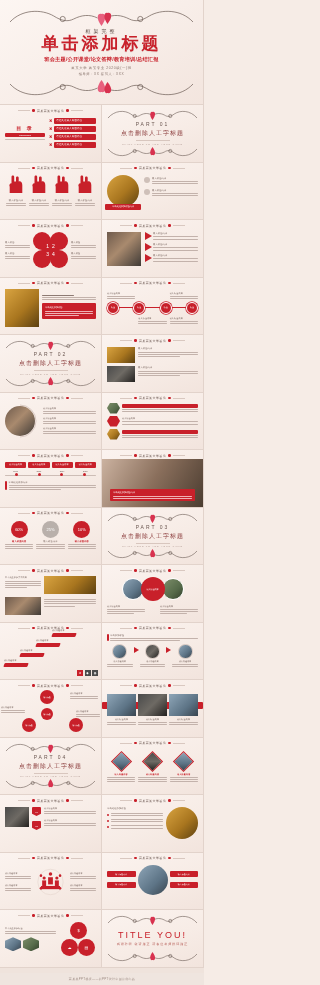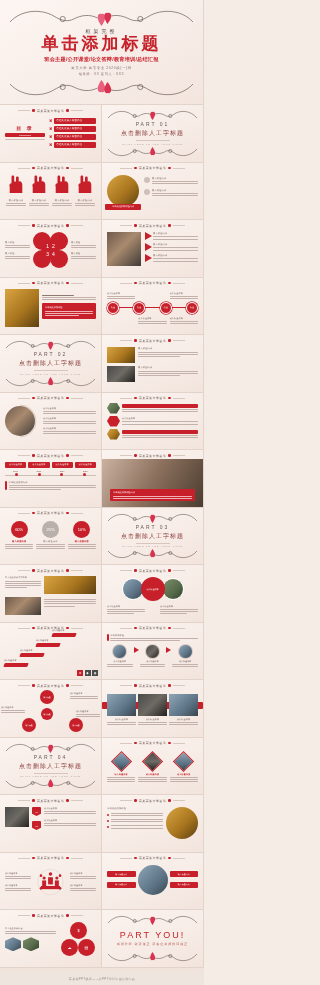--- a/index.html
+++ b/index.html
@@ -1237,21 +1237,21 @@
       <div class="flourish f-top" style="left:5px;right:5px;top:2px;height:16px;">
         <svg viewBox="0 0 92 16" preserveAspectRatio="none">
           <path d="M1 11 C8 3,18 3,24 7 C28 10,31 10,34 8 C38 6,42 6,45 8" fill="none" stroke="#6b5b54" stroke-width=".6"></path>
           <path d="M91 11 C84 3,74 3,68 7 C64 10,61 10,58 8 C54 6,50 6,47 8" fill="none" stroke="#6b5b54" stroke-width=".6"></path>
           <circle cx="28" cy="9" r="1.6" fill="none" stroke="#6b5b54" stroke-width=".6"></circle>
           <circle cx="64" cy="9" r="1.6" fill="none" stroke="#6b5b54" stroke-width=".6"></circle>
           <path d="M46 13 C42 8,44 4,46 5 C49 4,50 8,46 13Z" fill="#d8324f"></path>
         </svg>
       </div>
       <div class="part">
-        <div class="thanks">PART YOU!</div>
+        <div class="thanks">TITLE YOU!</div>
         <div class="thanks-sub">感谢聆听  敬请指正  请各位老师批评指正</div>
       </div>
       <div class="flourish f-bot" style="left:5px;right:5px;bottom:2px;height:16px;">
         <svg viewBox="0 0 92 16" preserveAspectRatio="none">
           <path d="M1 5 C8 13,18 13,24 9 C28 6,31 6,34 8 C38 10,42 10,45 8" fill="none" stroke="#6b5b54" stroke-width=".6"></path>
           <path d="M91 5 C84 13,74 13,68 9 C64 6,61 6,58 8 C54 10,50 10,47 8" fill="none" stroke="#6b5b54" stroke-width=".6"></path>
           <circle cx="28" cy="7" r="1.6" fill="none" stroke="#6b5b54" stroke-width=".6"></circle>
           <circle cx="64" cy="7" r="1.6" fill="none" stroke="#6b5b54" stroke-width=".6"></circle>
           <path d="M46 3 C42 8,44 12,46 11 C49 12,50 8,46 3Z" fill="#d8324f"></path>
         </svg>

